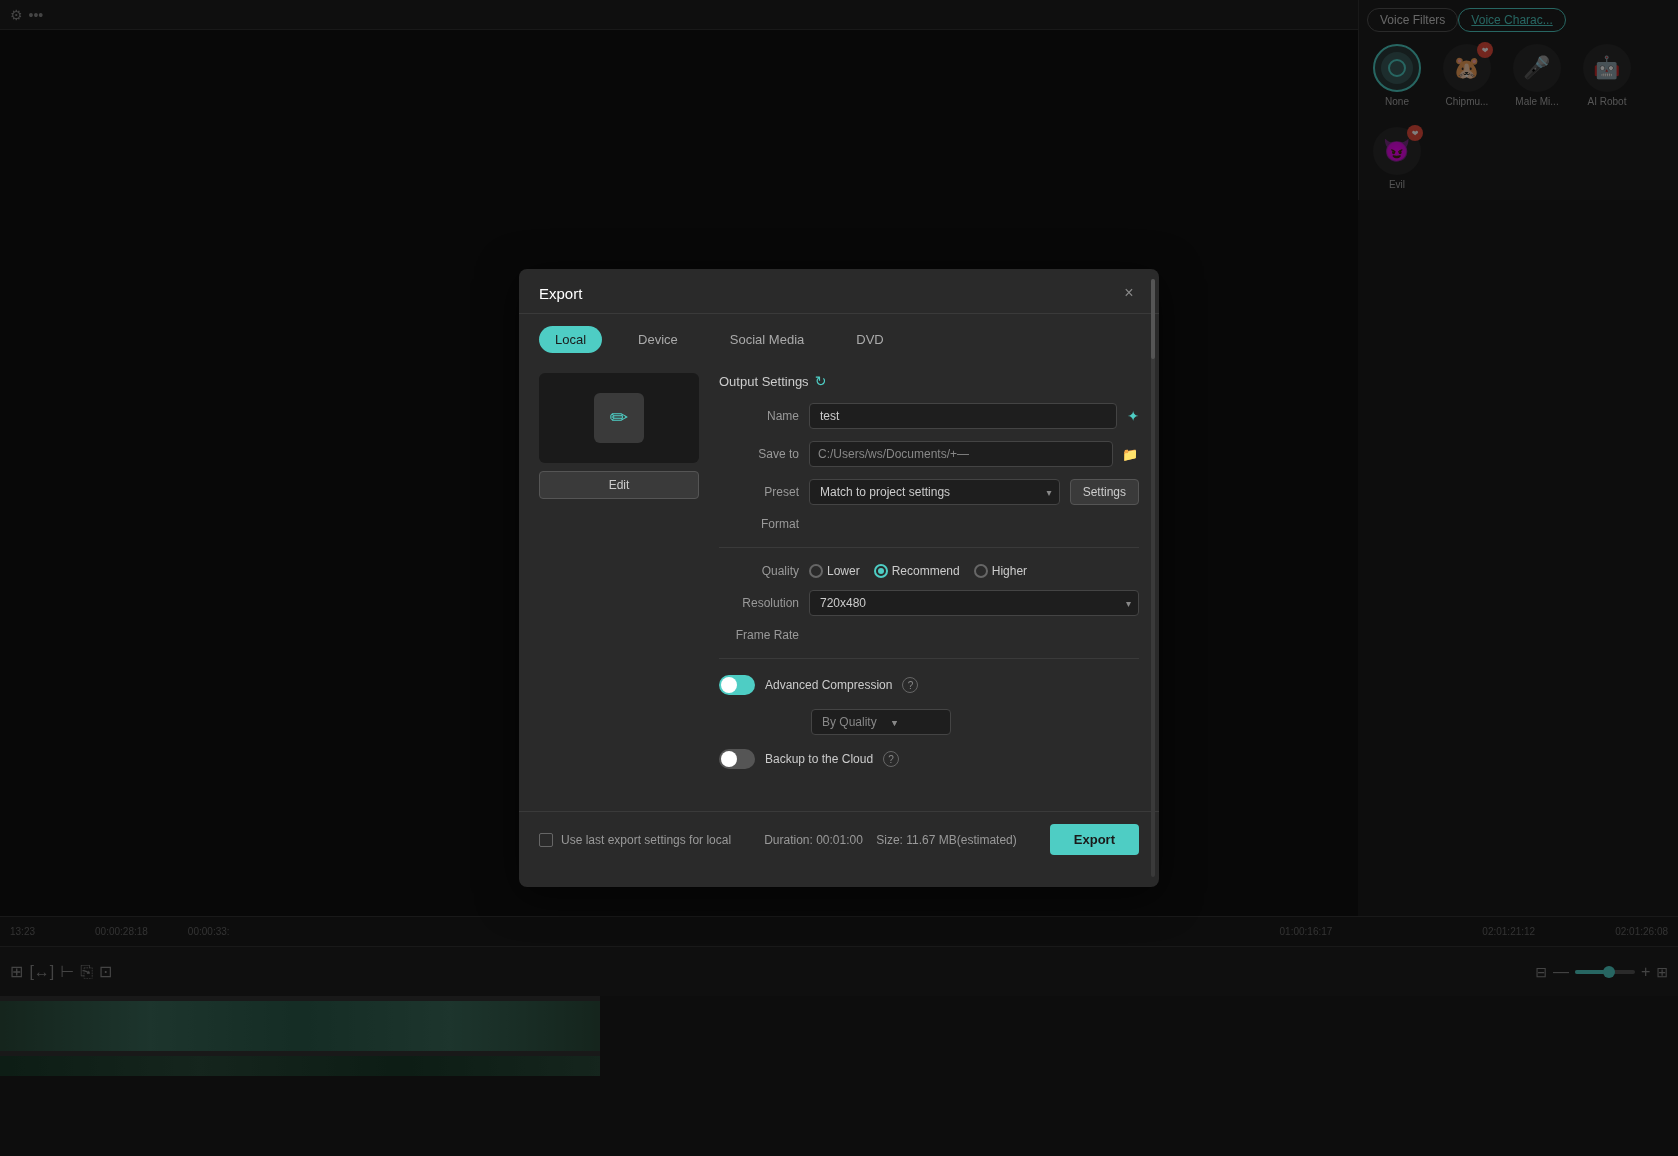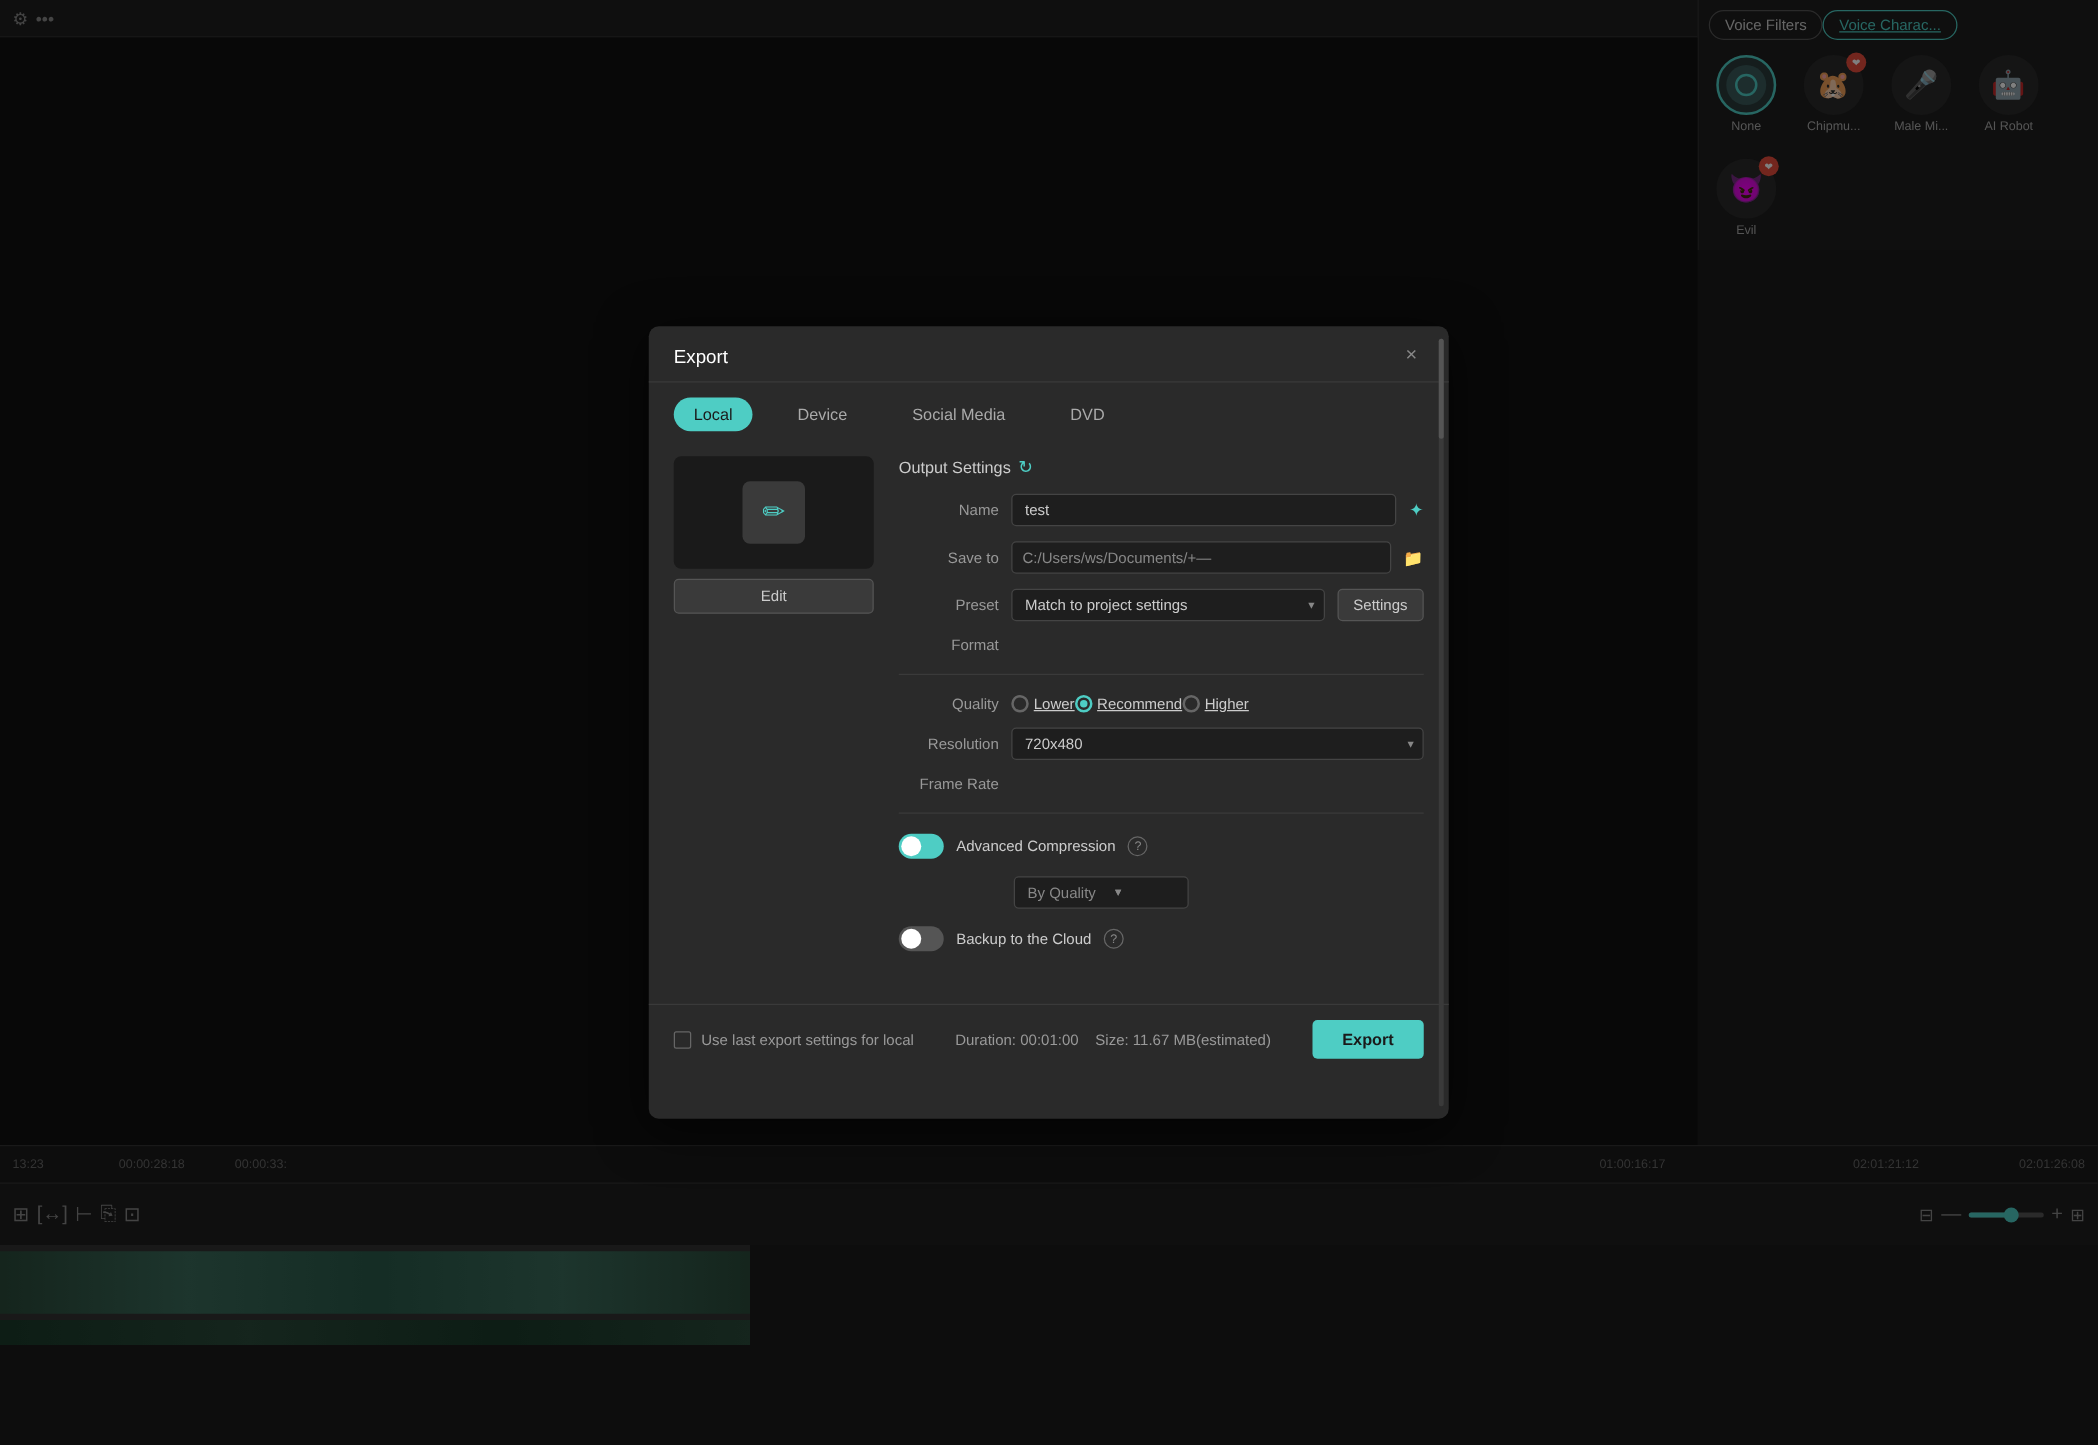--- a/index.html
+++ b/index.html
@@ -91,21 +91,21 @@
       justify-content: center;
       z-index: 100;
     }
     .dialog {
       background: #2a2a2a;
       border-radius: 8px;
       width: 640px;
       min-height: 500px;
       box-shadow: 0 8px 40px rgba(0,0,0,0.6);
       position: relative;
-      padding-bottom: 36px;
+      padding-bottom: 20px;
     }
     .dialog-header {
       display: flex;
       align-items: center;
       justify-content: space-between;
       padding: 14px 20px 10px;
       border-bottom: 1px solid #3a3a3a;
     }
     .dialog-title {
       font-size: 15px;
@@ -265,22 +265,21 @@
       font-size: 14px;
     }
     .quality-row {
       display: flex;
       align-items: center;
       margin-bottom: 12px;
       gap: 10px;
     }
     .radio-group {
       display: flex;
-      gap: 0;
-      text-decoration: underline;
+      gap: 14px;
     }
     .radio-item {
       display: flex;
       align-items: center;
       gap: 4px;
       cursor: pointer;
       font-size: 12px;
       color: #ccc;
     }
     .radio-circle {

